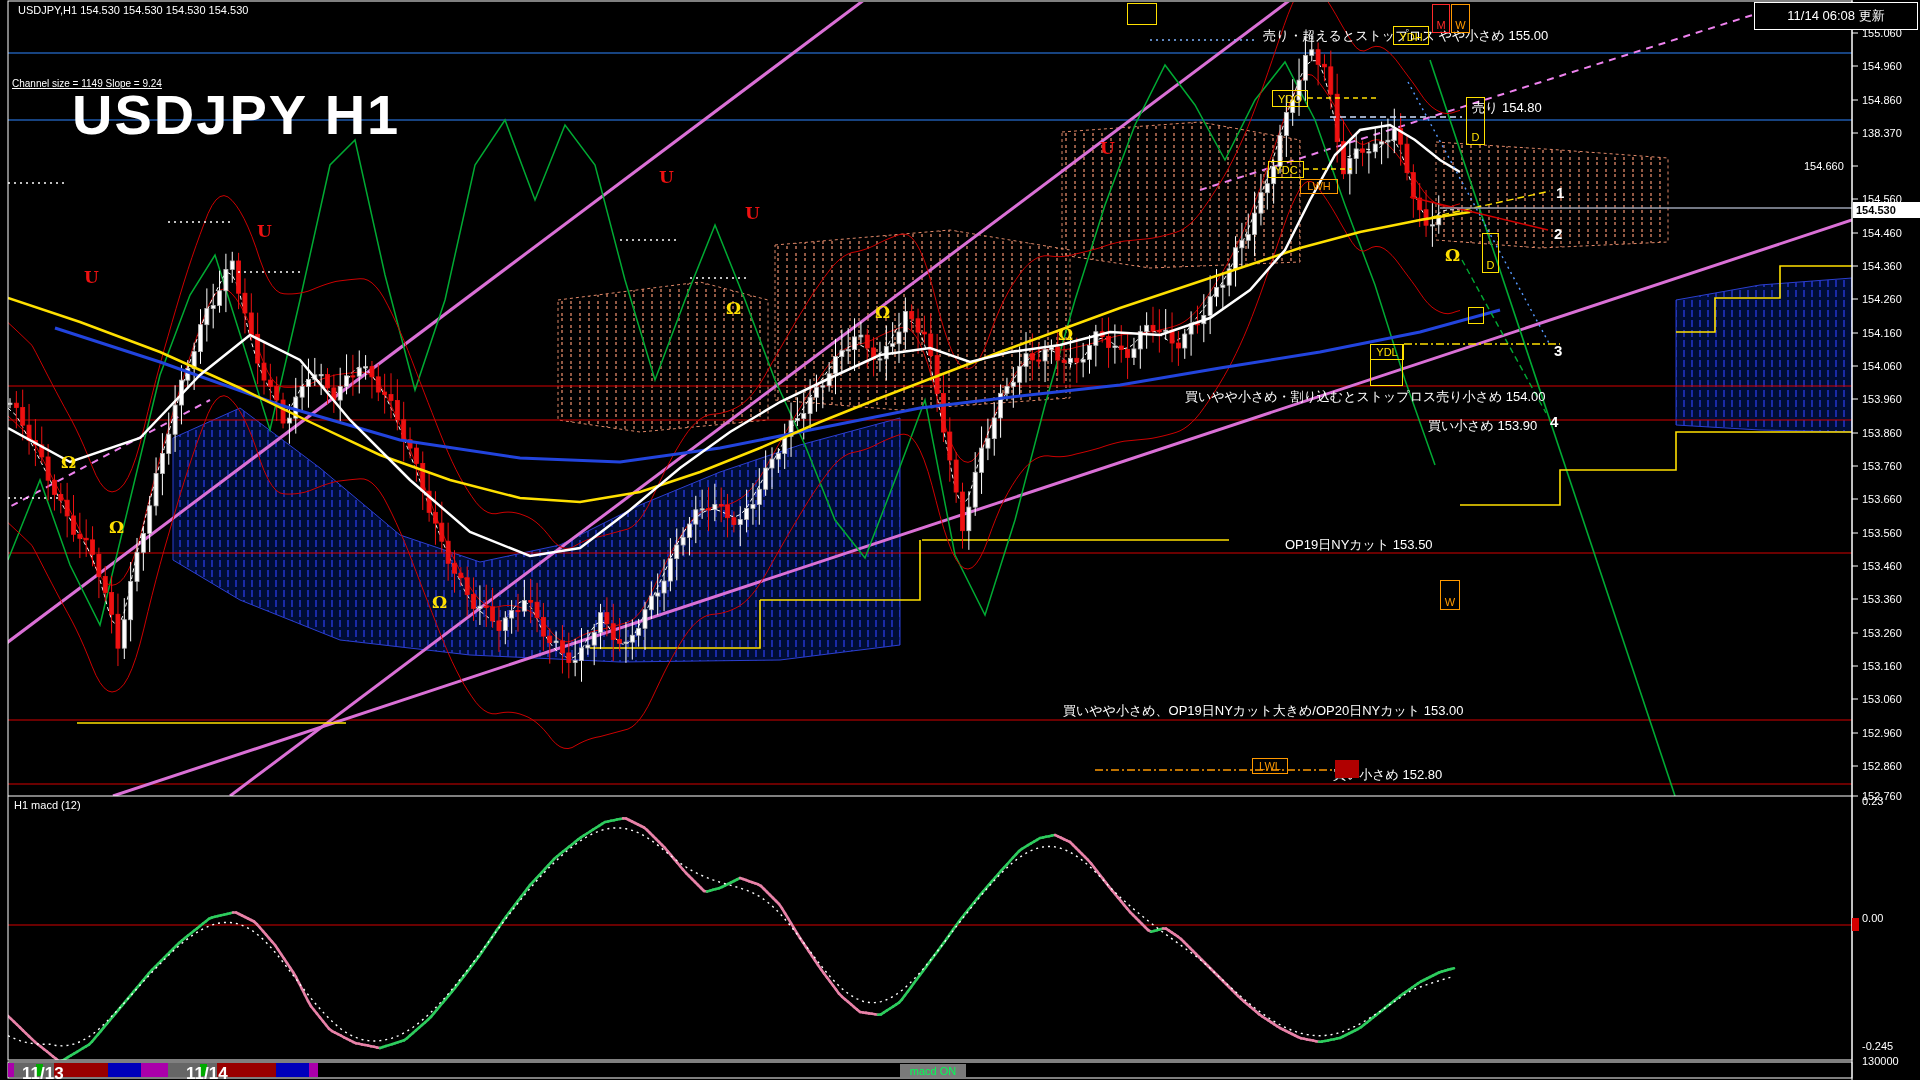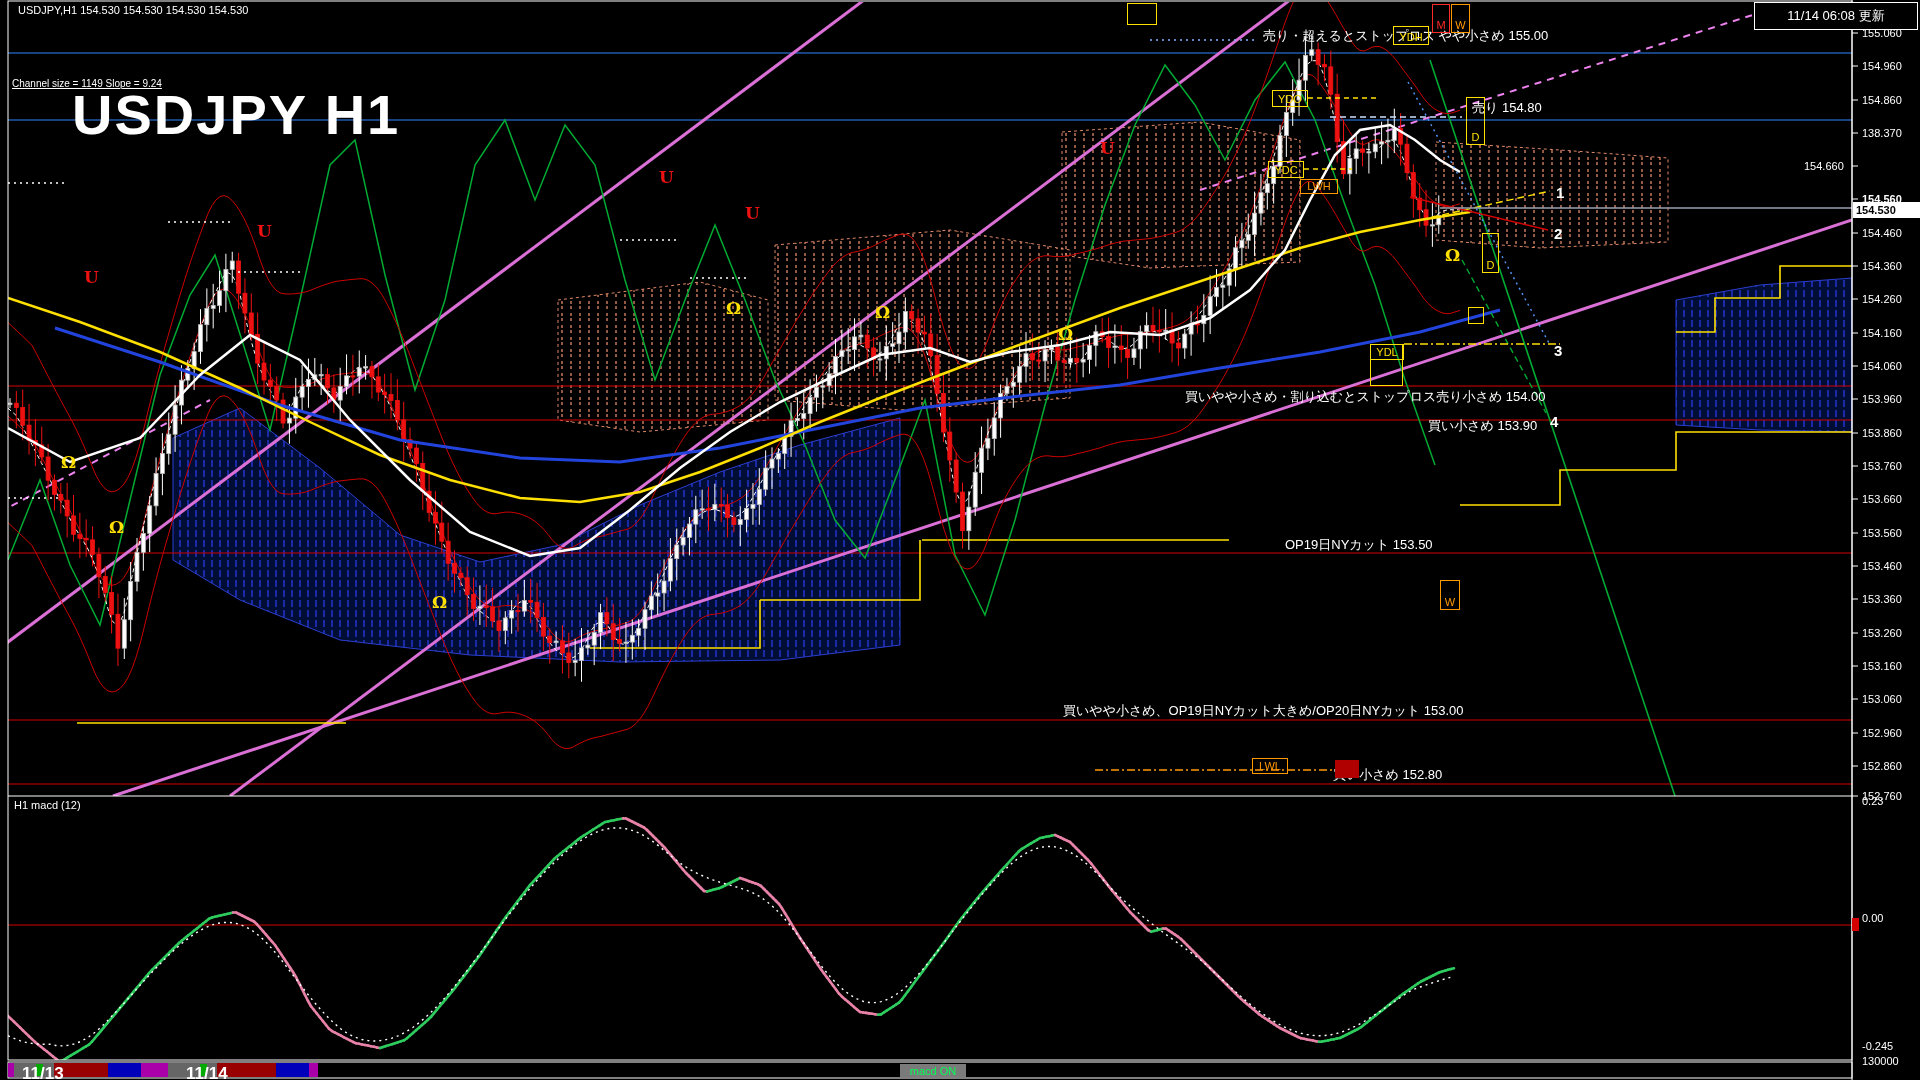--- a/index.html
+++ b/index.html
@@ -1078,21 +1078,21 @@
   <div class="abs" id="macd-label">H1  macd (12)</div>
   <div class="abs" id="cur-price-tag">154.530</div>
   <div class="abs" id="macd-toggle">macd ON</div>
 
   <div id="axis-layer">
       <div class="axis-label" style="left: 1862px; top: 27px;">155.060</div>
       <div class="axis-label" style="left: 1862px; top: 60px;">154.960</div>
       <div class="axis-label" style="left: 1862px; top: 94px;">154.860</div>
       <div class="axis-label" style="left: 1862px; top: 127px;">138.370</div>
       <div class="axis-label" style="left: 1804px; top: 160px;">154.660</div>
-      <div class="axis-label" style="left: 1862px; top: 193px; font-weight: bold;">154.560</div>
+      <div class="axis-label" style="left: 1862px; top: 193px;">154.560</div>
       <div class="axis-label" style="left: 1862px; top: 227px;">154.460</div>
       <div class="axis-label" style="left: 1862px; top: 260px;">154.360</div>
       <div class="axis-label" style="left: 1862px; top: 293px;">154.260</div>
       <div class="axis-label" style="left: 1862px; top: 327px;">154.160</div>
       <div class="axis-label" style="left: 1862px; top: 360px;">154.060</div>
       <div class="axis-label" style="left: 1862px; top: 393px;">153.960</div>
       <div class="axis-label" style="left: 1862px; top: 427px;">153.860</div>
       <div class="axis-label" style="left: 1862px; top: 460px;">153.760</div>
       <div class="axis-label" style="left: 1862px; top: 493px;">153.660</div>
       <div class="axis-label" style="left: 1862px; top: 527px;">153.560</div>

